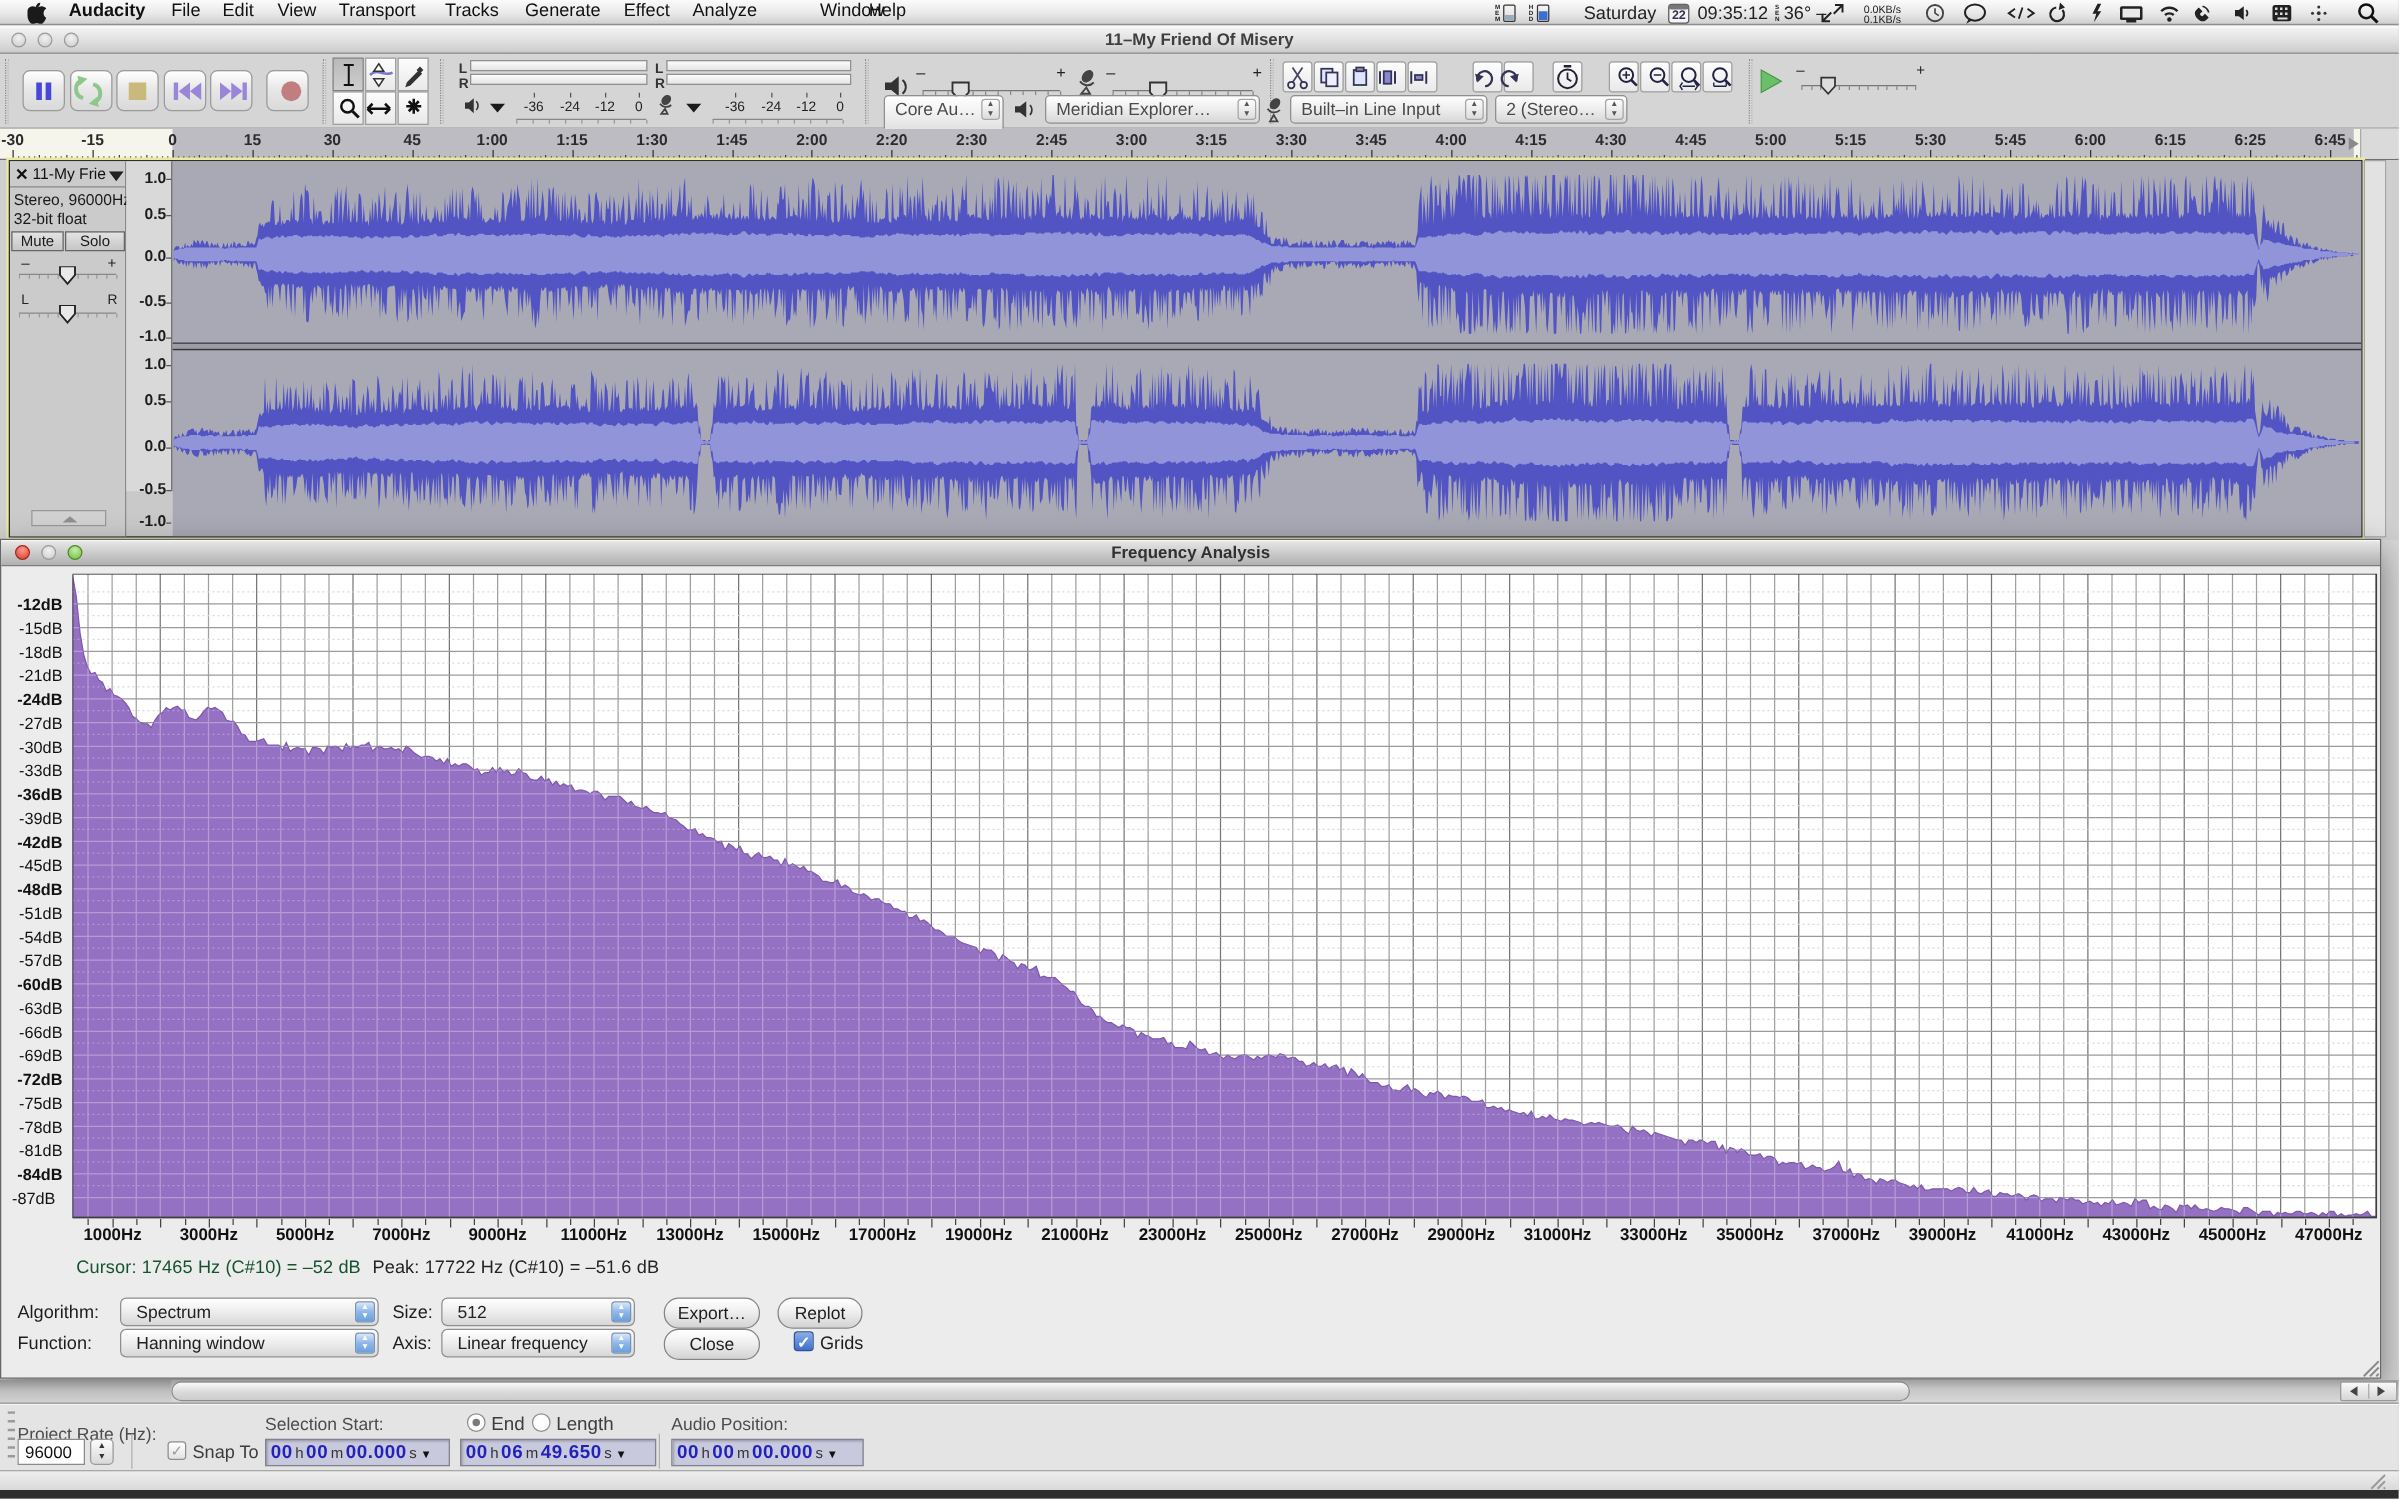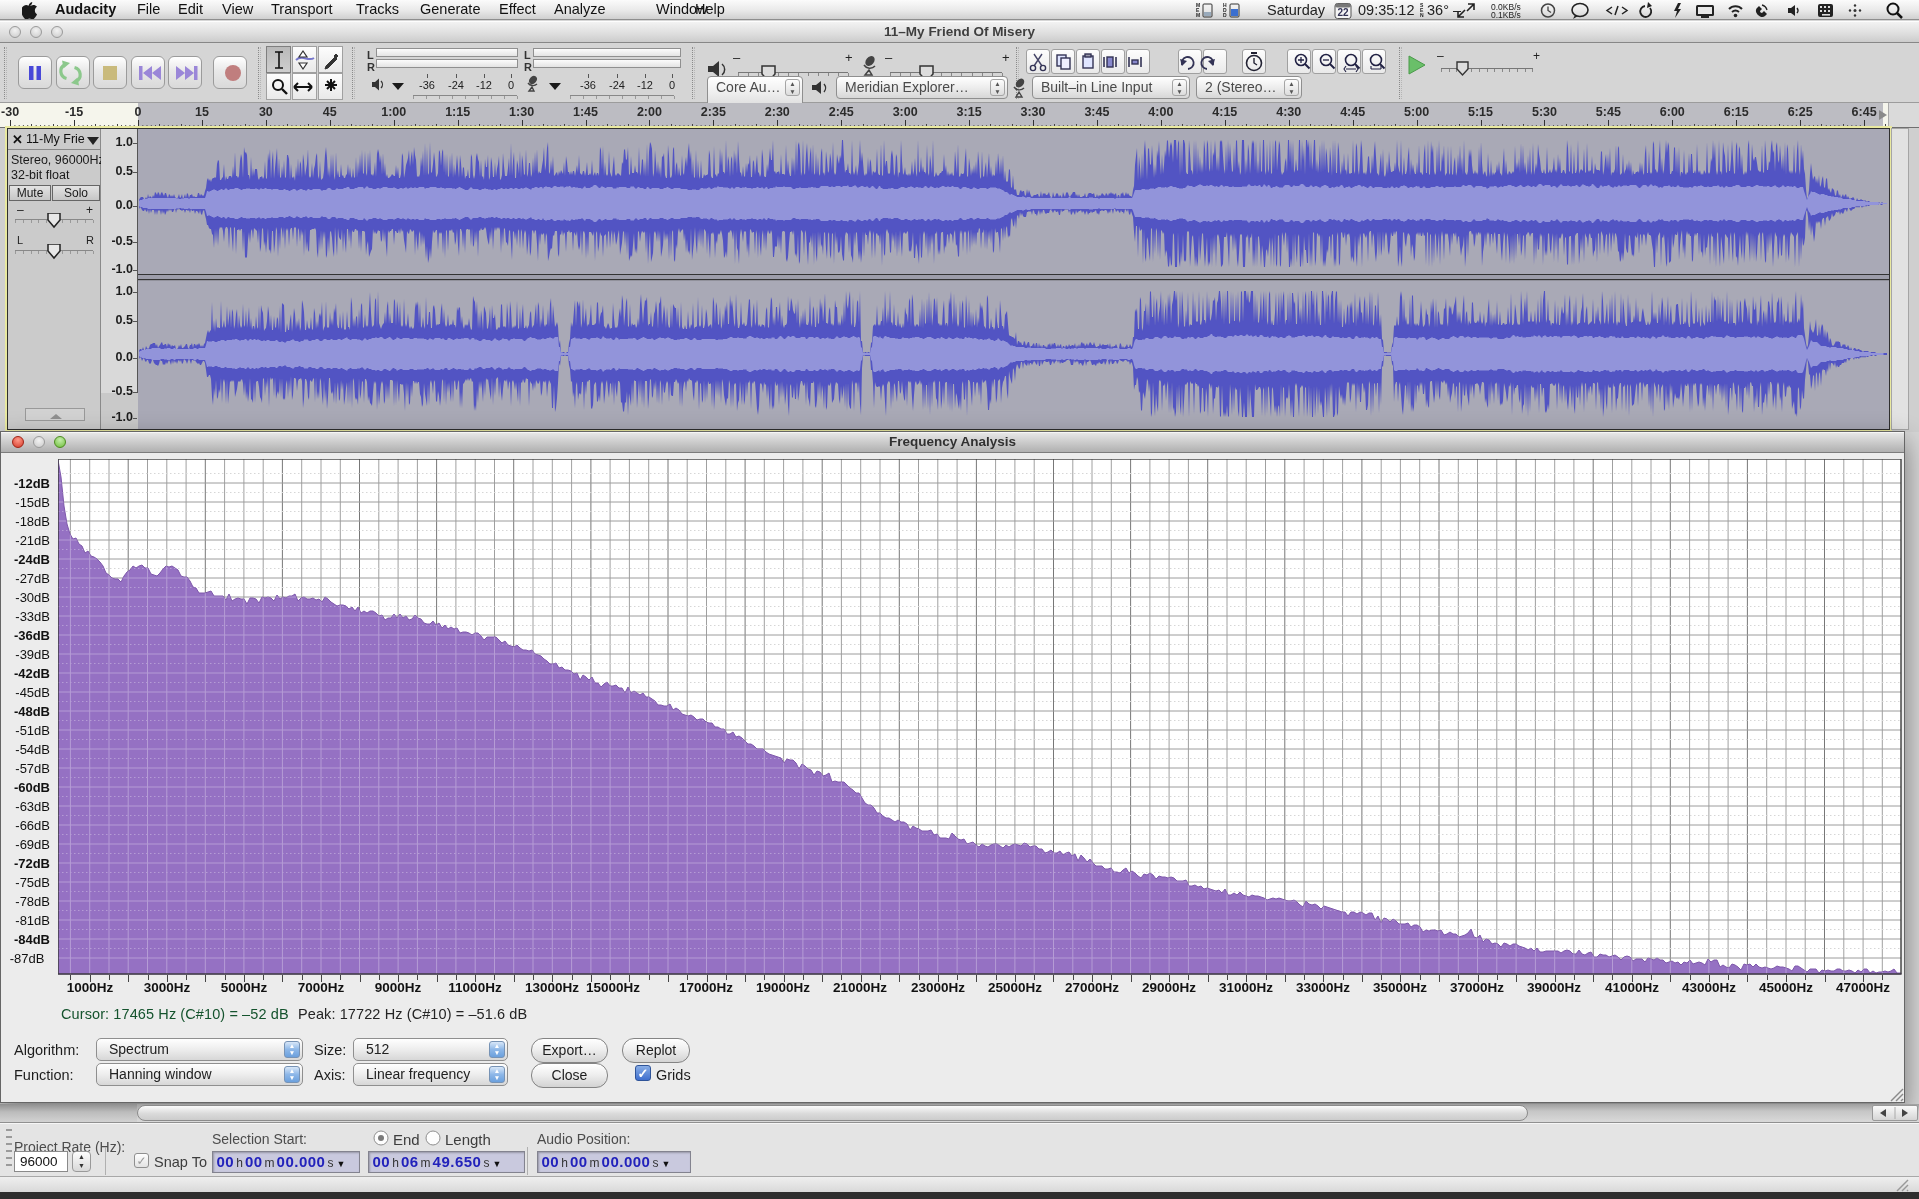--- a/index.html
+++ b/index.html
@@ -403,21 +403,21 @@
       <div class="rlab" style="left:52.06999999999999px;width:44px;text-align:center">-15</div>
       <div class="rlab" style="left:116.0px;width:44px;text-align:center">0</div>
       <div class="rlab" style="left:179.93px;width:44px;text-align:center">15</div>
       <div class="rlab" style="left:243.86px;width:44px;text-align:center">30</div>
       <div class="rlab" style="left:307.78999999999996px;width:44px;text-align:center">45</div>
       <div class="rlab" style="left:371.72px;width:44px;text-align:center">1:00</div>
       <div class="rlab" style="left:435.65px;width:44px;text-align:center">1:15</div>
       <div class="rlab" style="left:499.5799999999999px;width:44px;text-align:center">1:30</div>
       <div class="rlab" style="left:563.51px;width:44px;text-align:center">1:45</div>
       <div class="rlab" style="left:627.44px;width:44px;text-align:center">2:00</div>
-      <div class="rlab" style="left:691.37px;width:44px;text-align:center">2:35</div>
+      <div class="rlab" style="left:691.37px;width:44px;text-align:center">2:20</div>
       <div class="rlab" style="left:755.3px;width:44px;text-align:center">2:30</div>
       <div class="rlab" style="left:819.23px;width:44px;text-align:center">2:45</div>
       <div class="rlab" style="left:883.16px;width:44px;text-align:center">3:00</div>
       <div class="rlab" style="left:947.09px;width:44px;text-align:center">3:15</div>
       <div class="rlab" style="left:1011.02px;width:44px;text-align:center">3:30</div>
       <div class="rlab" style="left:1074.95px;width:44px;text-align:center">3:45</div>
       <div class="rlab" style="left:1138.88px;width:44px;text-align:center">4:00</div>
       <div class="rlab" style="left:1202.81px;width:44px;text-align:center">4:15</div>
       <div class="rlab" style="left:1266.74px;width:44px;text-align:center">4:30</div>
       <div class="rlab" style="left:1330.67px;width:44px;text-align:center">4:45</div>
@@ -1404,21 +1404,21 @@
         <rect x="1805" y="0" width="1" height="7" fill="#444"></rect>
         <rect x="1824" y="0" width="1" height="5" fill="#444"></rect>
       </svg>
       <div class="xlab" style="left:54px">1000Hz</div>
       <div class="xlab" style="left:131px">3000Hz</div>
       <div class="xlab" style="left:208px">5000Hz</div>
       <div class="xlab" style="left:285px">7000Hz</div>
       <div class="xlab" style="left:362px">9000Hz</div>
       <div class="xlab" style="left:439px">11000Hz</div>
       <div class="xlab" style="left:516px">13000Hz</div>
-      <div class="xlab" style="left:577px">15000Hz</div>
+      <div class="xlab" style="left:593px">15000Hz</div>
       <div class="xlab" style="left:670px">17000Hz</div>
       <div class="xlab" style="left:747px">19000Hz</div>
       <div class="xlab" style="left:824px">21000Hz</div>
       <div class="xlab" style="left:902px">23000Hz</div>
       <div class="xlab" style="left:979px">25000Hz</div>
       <div class="xlab" style="left:1056px">27000Hz</div>
       <div class="xlab" style="left:1133px">29000Hz</div>
       <div class="xlab" style="left:1210px">31000Hz</div>
       <div class="xlab" style="left:1287px">33000Hz</div>
       <div class="xlab" style="left:1364px">35000Hz</div>

